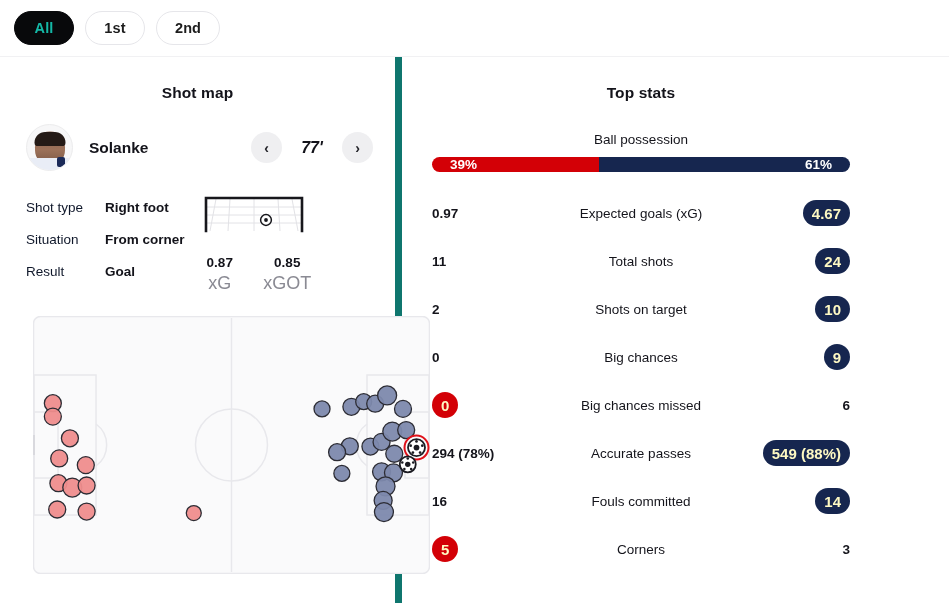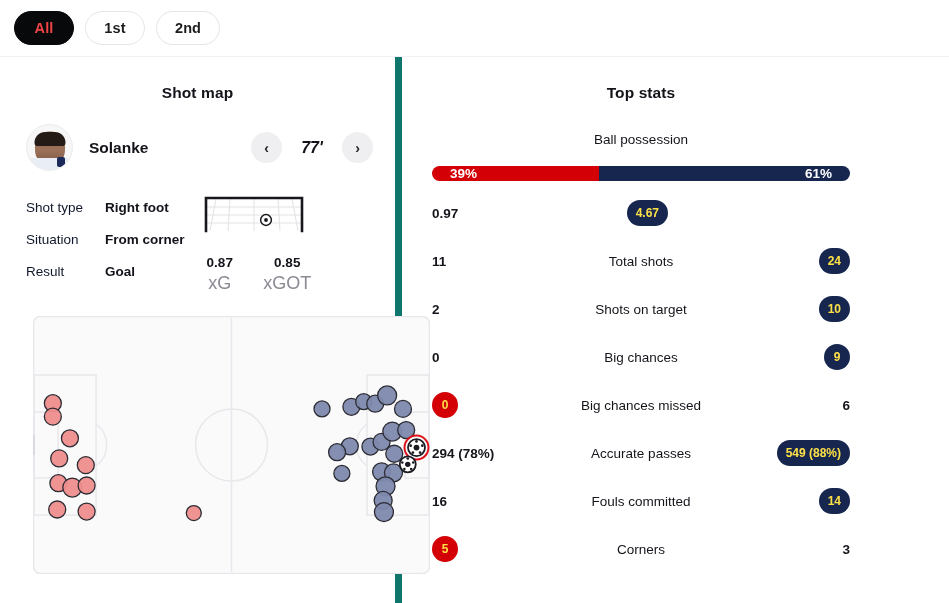--- a/index.html
+++ b/index.html
@@ -33,21 +33,21 @@
     font-weight: 700;
     display: flex;
     align-items: center;
     justify-content: center;
     cursor: pointer;
     letter-spacing: .1px;
   }
   .chip.active {
     background: #08090b;
     border-color: #08090b;
-    color: #ef4444;
+    color: #14b8a6;
   }
 
   
   #body-cols {
     display: flex;
     height: 546px;
   }
   #col-left  { width: 402px; border-right: 7px solid #0f766e; position: relative; }
   #col-right { width: 478px; position: relative; }
 
@@ -192,21 +192,21 @@
   
   #possession-block { padding: 30px 30px 0 30px; }
   #possession-label {
     text-align: center;
     font-size: 13.5px;
     color: #14141b;
   }
   #possession-bar {
     display: flex;
     height: 34px;
-    align-items: flex-end;
+    align-items: center;
   }
   #poss-home, #poss-away {
     display: flex;
     align-items: center;
     color: #fff;
     font-size: 13.5px;
     font-weight: 700;
   }
   #poss-home {
     border-radius: 17px 0 0 17px;
@@ -242,22 +242,22 @@
     color: #14141b;
   }
   .pill {
     display: inline-flex;
     align-items: center;
     justify-content: center;
     height: 26px;
     min-width: 26px;
     padding: 0 9px;
     border-radius: 13px;
-    color: #fde047;
-    font-size: 12px;
+    color: #fef9c3;
+    font-size: 15px;
     font-weight: 700;
     line-height: 1;
   }
   .pill.navy { background: #16264f; }
   .pill.red  { background: #d30006; }
 </style>
 </head>
 <body>
 
 <div id="period-bar">
@@ -413,20 +413,21 @@
         </div>
         <div id="poss-away" style="flex: 61 1 0%; background: rgb(22, 38, 79);">
           <span>61%</span>
         </div>
       </div>
     </div>
 
     <div id="stats-list">
         <div class="stat-row">
           <div class="stat-side home">0.97</div>
+          <div class="stat-name">Expected goals (xG)</div>
           <div class="stat-side away">
             <span class="pill navy">4.67</span>
           </div>
         </div>
         <div class="stat-row">
           <div class="stat-side home">11</div>
           <div class="stat-name">Total shots</div>
           <div class="stat-side away">
             <span class="pill navy">24</span>
           </div>

